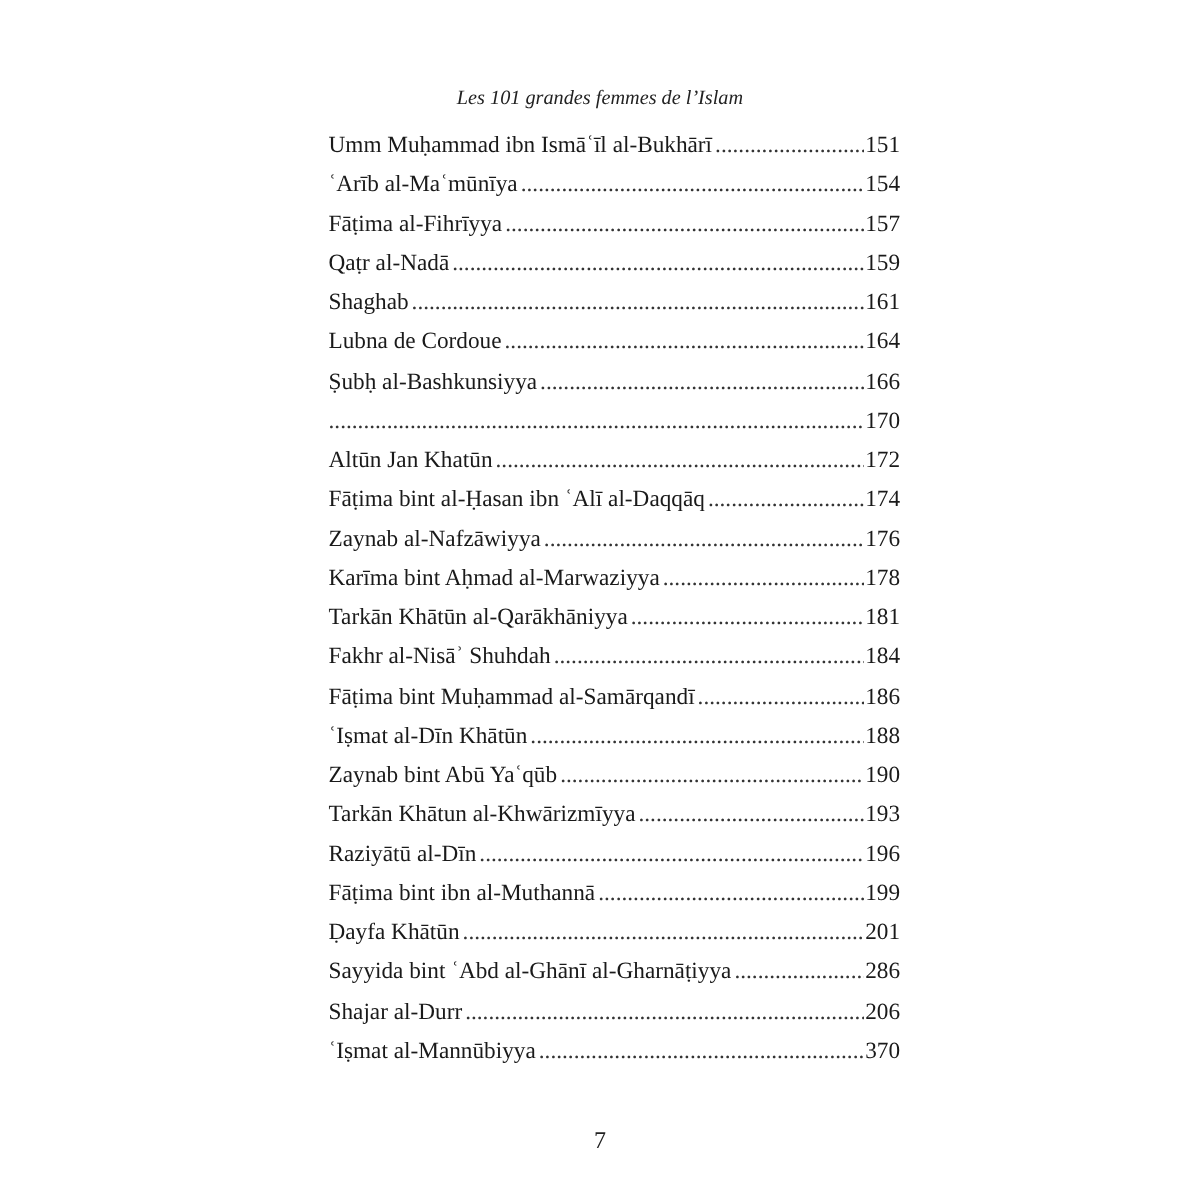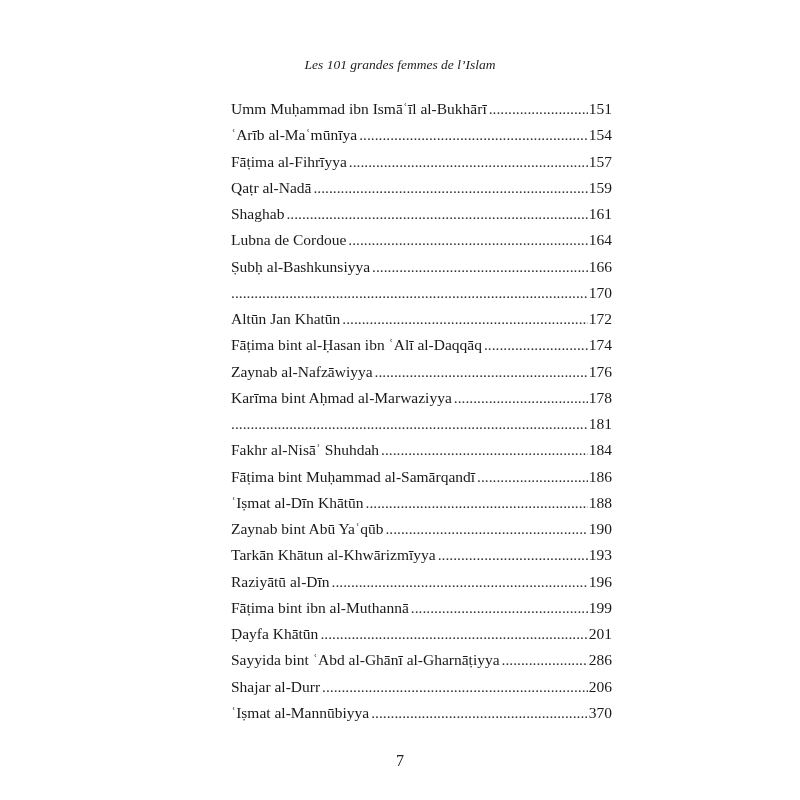--- a/index.html
+++ b/index.html
@@ -6,21 +6,21 @@
     body {
       width:800px; height:800px; background:#ffffff; position:relative; overflow:hidden;
       font-family: "Liberation Serif", "DejaVu Serif", serif; color:#1a1a1a;
     }
     .running-head {
       position:absolute; top:35px; left:0; width:800px; text-align:center;
       font-style:italic; font-size:13.5px; color:#222;margin-top:22px;
     }
     .toc {
       position:absolute; top:80px; left:215px; width:381px;
-      list-style:none; margin:16px; padding:0;
+      list-style:none; margin:4px; padding:0;
     }
     .toc li {
       display:flex; align-items:baseline; height:26.26px; line-height:26.26px;
       font-size:15.5px; white-space:nowrap; overflow:hidden;
     }
     .toc .title { flex:0 0 auto; padding-right:2px; }
     .toc .leader {
       flex:1 1 auto; overflow:hidden; color:#333;
       font-size:15.5px; letter-spacing:0;
     }
@@ -92,20 +92,21 @@
       <span class="title">Zaynab al-Nafzāwiyya</span>
       <span class="leader"></span>
       <span class="page">176</span>
     </li>
   <li>
       <span class="title">Karīma bint Aḥmad al-Marwaziyya</span>
       <span class="leader"></span>
       <span class="page">178</span>
     </li>
   <li>
+      <span class="title">Tarkān Khātūn al-Qarākhāniyya</span>
       <span class="leader"></span>
       <span class="page">181</span>
     </li>
   <li>
       <span class="title">Fakhr al-Nisāʾ Shuhdah</span>
       <span class="leader"></span>
       <span class="page">184</span>
     </li>
   <li>
       <span class="title">Fāṭima bint Muḥammad al-Samārqandī</span>

